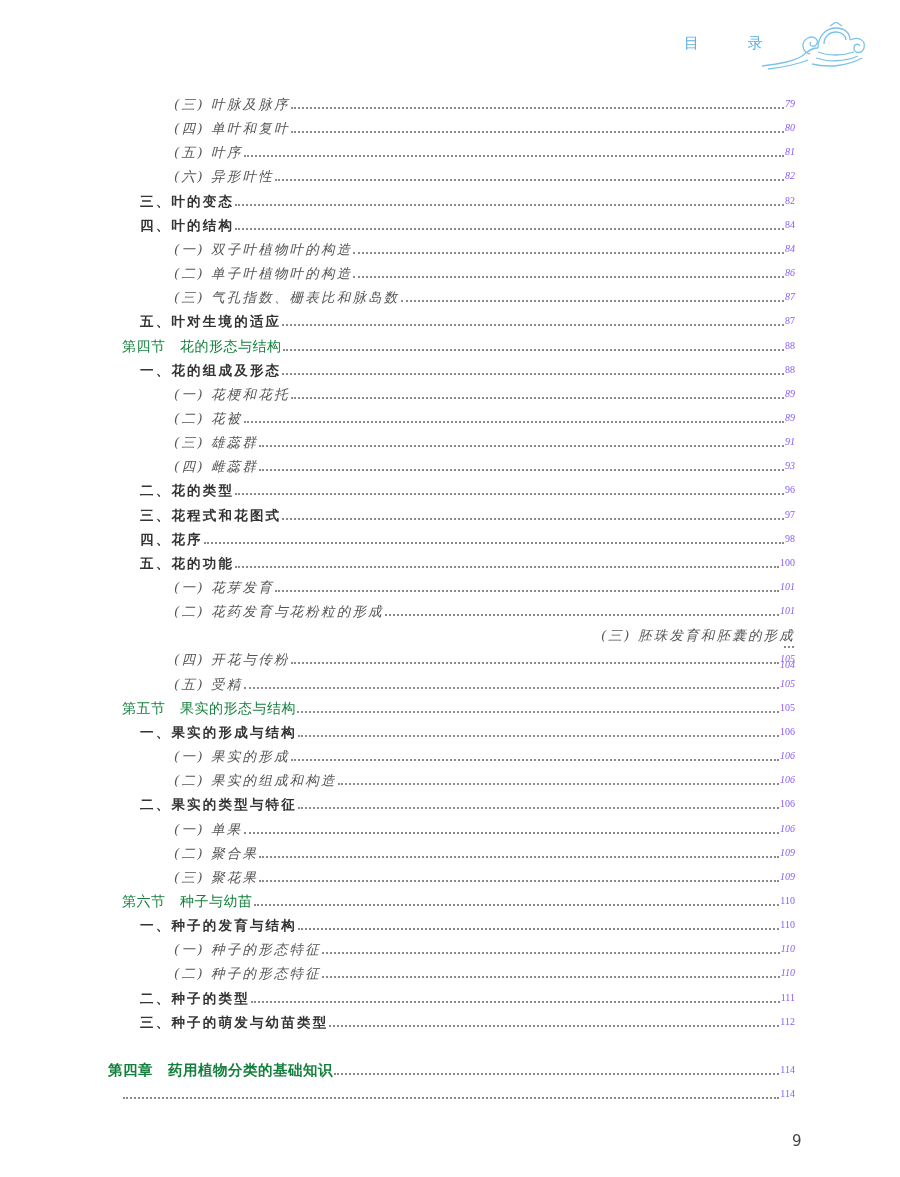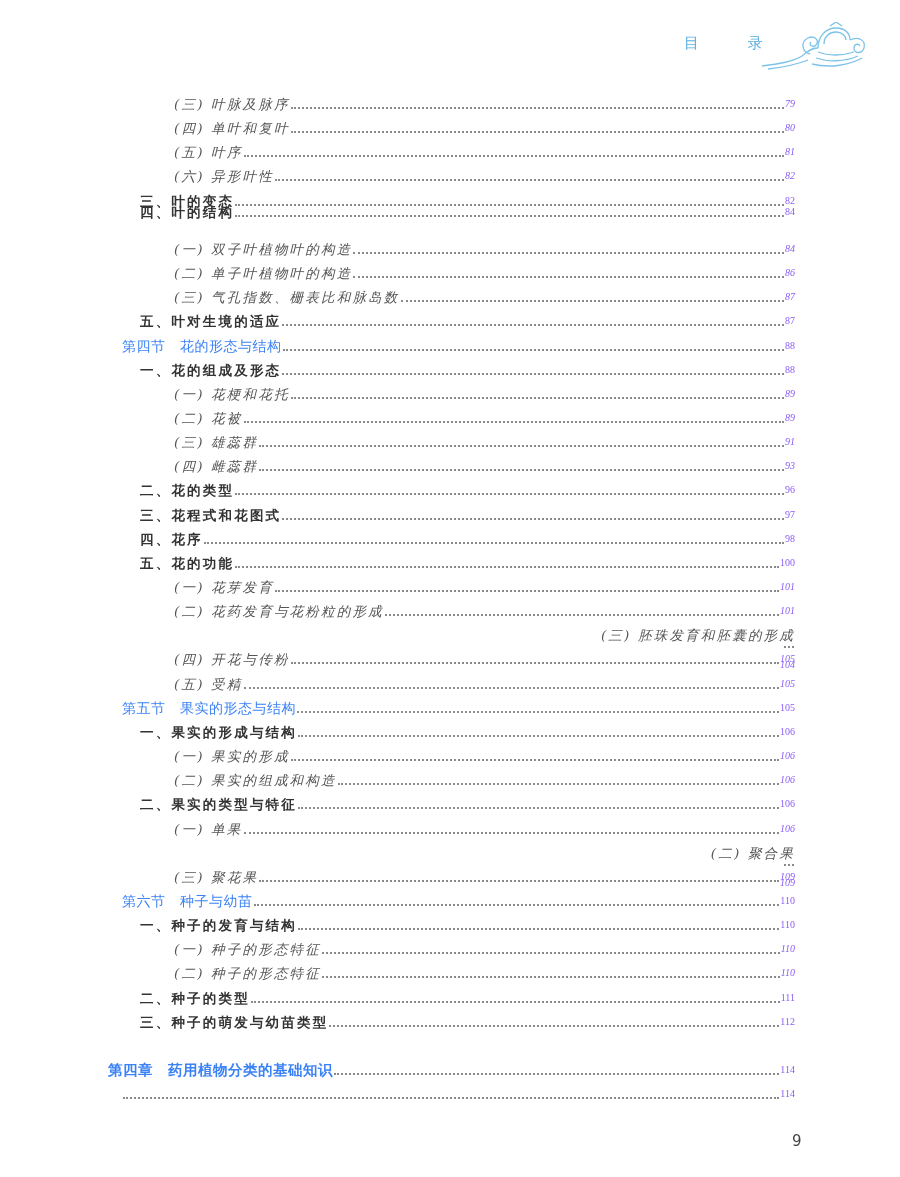--- a/index.html
+++ b/index.html
@@ -11,21 +11,21 @@
     .cloud { position: absolute; left: 78px; top: 0px; width: 120px; height: 50px; }
     .toc { position: absolute; top: 93px; left: 0; width: 900px; }
     .row { position: absolute; height: 22px; display: flex; align-items: flex-end; right: 105px; }
     .row .label { white-space: nowrap; font-size: 13.5px; line-height: 22px; letter-spacing: 2.2px; color: #3a3a3a; }
     .row .leader { flex: 1; border-bottom: 2px dotted #8a8a8a; margin: 0 1px 6px 1px; min-width: 10px; }
     .row .page { white-space: nowrap; font-family: "Liberation Serif", serif; font-size: 10px; line-height: 22px; color: #8b5cf6; }
     .lvl-sub { left: 174px; font-style: italic; }
     .lvl-item { left: 140px; }
     .lvl-section { left: 122px; }
     .lvl-chapter { left: 108px; }
-    .lvl-section .label, .lvl-chapter .label { color: #3b82f6; letter-spacing: 0.5px; font-family: "DejaVu Sans", sans-serif; }
+    .lvl-section .label, .lvl-chapter .label { color: #15803d; letter-spacing: 0.5px; font-family: "DejaVu Sans", sans-serif; }
     .lvl-section .label { font-size: 14px; }
     .lvl-chapter .label { font-size: 14.5px; font-weight: bold; }
     .lvl-chapter-sub { left: 122px; }
     .lvl-chapter-sub .label { color: #3ea6de; font-size: 14px; letter-spacing: 0.5px; font-family: "DejaVu Sans", sans-serif; }
     .lvl-sub .label { color: #555; }
     .lvl-item .label { color: #333; font-weight: bold; }
     .page-number { position: absolute; left: 792px; top: 1132px; font-size: 15px; color: #444;
       font-family: "DejaVu Sans", sans-serif; }
   </style>
 </head>
@@ -68,21 +68,21 @@
     <div class="row lvl-sub" style="top: 72.45px;">
       <span class="label">(六) 异形叶性</span>
       <span class="leader"></span>
       <span class="page">82</span>
     </div>
     <div class="row lvl-item" style="top: 96.6px;">
       <span class="label">三、叶的变态</span>
       <span class="leader"></span>
       <span class="page">82</span>
     </div>
-    <div class="row lvl-item" style="top: 108px;">
+    <div class="row lvl-item" style="top: 121px;">
       <span class="label">四、叶的结构</span>
       <span class="leader"></span>
       <span class="page">84</span>
     </div>
     <div class="row lvl-sub" style="top: 144.9px;">
       <span class="label">(一) 双子叶植物叶的构造</span>
       <span class="leader"></span>
       <span class="page">84</span>
     </div>
     <div class="row lvl-sub" style="top: 169.05px;">
@@ -198,21 +198,21 @@
     <div class="row lvl-item" style="top: 700.35px;">
       <span class="label">二、果实的类型与特征</span>
       <span class="leader"></span>
       <span class="page">106</span>
     </div>
     <div class="row lvl-sub" style="top: 724.5px;">
       <span class="label">(一) 单果</span>
       <span class="leader"></span>
       <span class="page">106</span>
     </div>
-    <div class="row lvl-sub" style="top: 748.65px; flex-direction: column;">
+    <div class="row lvl-sub" style="top: 748.65px;">
       <span class="label">(二) 聚合果</span>
       <span class="leader"></span>
       <span class="page">109</span>
     </div>
     <div class="row lvl-sub" style="top: 772.8px;">
       <span class="label">(三) 聚花果</span>
       <span class="leader"></span>
       <span class="page">109</span>
     </div>
     <div class="row lvl-section" style="top: 796.95px;">

